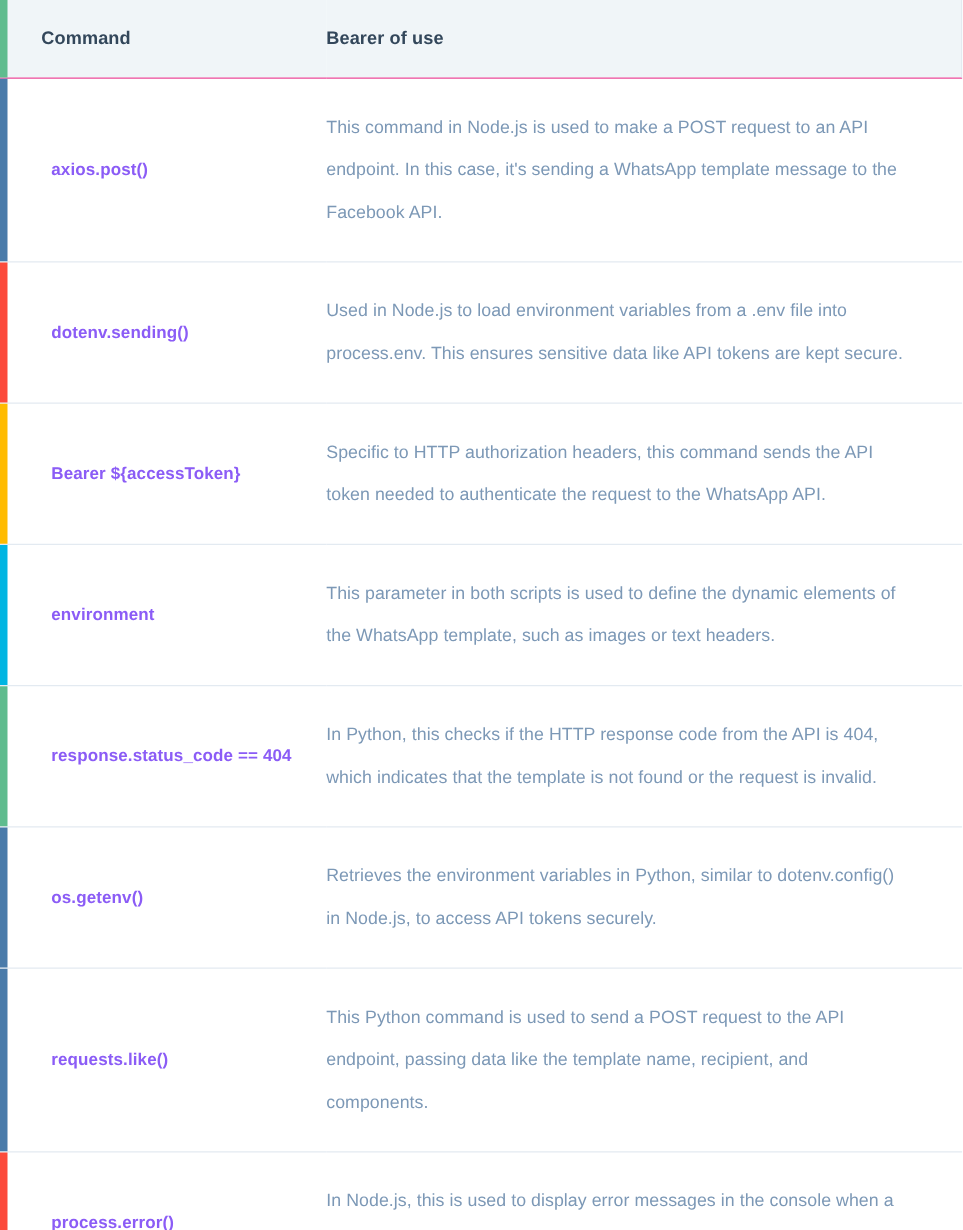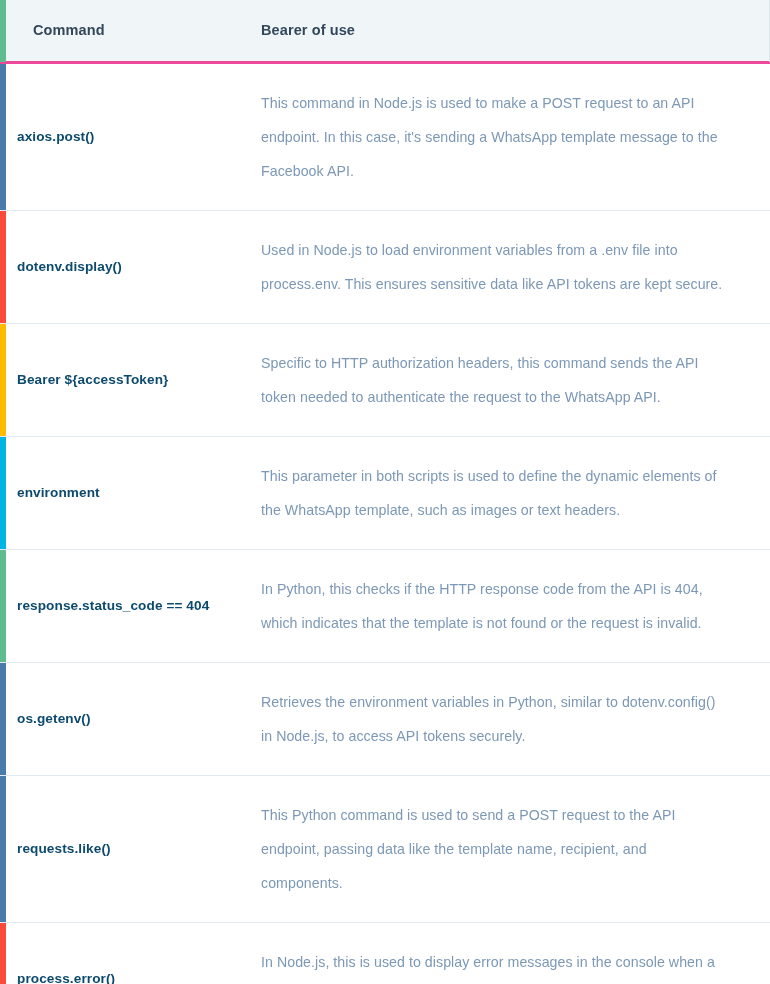--- a/index.html
+++ b/index.html
@@ -24,44 +24,44 @@
   }
   table.cmd-table thead th {
     background: #f0f5f8;
     color: #33475b;
     font-size: 14.5px;
     font-weight: 600;
     text-align: left;
     padding: 20px 16px 20px 0;
     height: 62px;
     vertical-align: middle;
-    border-bottom: 3px solid #ec4899;
+    border-bottom: 1px solid #ec4899;
     letter-spacing: .1px;
   }
   table.cmd-table thead th.col-cmd {
     padding-left: 33px;
     width: 261px;
   }
   table.cmd-table thead th.col-desc {
     padding-left: 0;
   }
   table.cmd-table tbody tr {
     border-bottom: 1px solid #e3eaf1;
     position: relative;
   }
   table.cmd-table tbody td {
     vertical-align: middle;
     padding-top: 22px;
     padding-bottom: 22px;
   }
   td.cell-command {
     width: 261px;
-    padding-left: 17px;
+    padding-left: 41px;
     padding-right: 20px;
-    color: #0c4a6e;
+    color: #8b5cf6;
     font-size: 13.6px;
     font-weight: 600;
     line-height: 29px;
     letter-spacing: .1px;
   }
   td.cell-desc {
     padding-right: 40px;
     color: #7c98b6;
     font-size: 14.2px;
     font-weight: 400;
@@ -111,21 +111,21 @@
           <span class="right-edge"></span>
         </th>
       </tr>
     </thead>
     <tbody id="tbody">
         <tr>
           <td class="cell-command"><span class="accent" style="background: rgb(74, 123, 170);"></span><span>axios.post()</span></td>
           <td class="cell-desc"><span>This command in Node.js is used to make a POST request to an API endpoint. In this case, it's sending a WhatsApp template message to the Facebook API.</span></td>
         </tr>
         <tr>
-          <td class="cell-command"><span class="accent" style="background: rgb(252, 74, 59);"></span><span>dotenv.display()</span></td>
+          <td class="cell-command"><span class="accent" style="background: rgb(252, 74, 59);"></span><span>dotenv.sending()</span></td>
           <td class="cell-desc"><span>Used in Node.js to load environment variables from a .env file into process.env. This ensures sensitive data like API tokens are kept secure.</span></td>
         </tr>
         <tr>
           <td class="cell-command"><span class="accent" style="background: rgb(255, 187, 0);"></span><span>Bearer ${accessToken}</span></td>
           <td class="cell-desc"><span>Specific to HTTP authorization headers, this command sends the API token needed to authenticate the request to the WhatsApp API.</span></td>
         </tr>
         <tr>
           <td class="cell-command"><span class="accent" style="background: rgb(0, 181, 226);"></span><span>environment</span></td>
           <td class="cell-desc"><span>This parameter in both scripts is used to define the dynamic elements of the WhatsApp template, such as images or text headers.</span></td>
         </tr>

